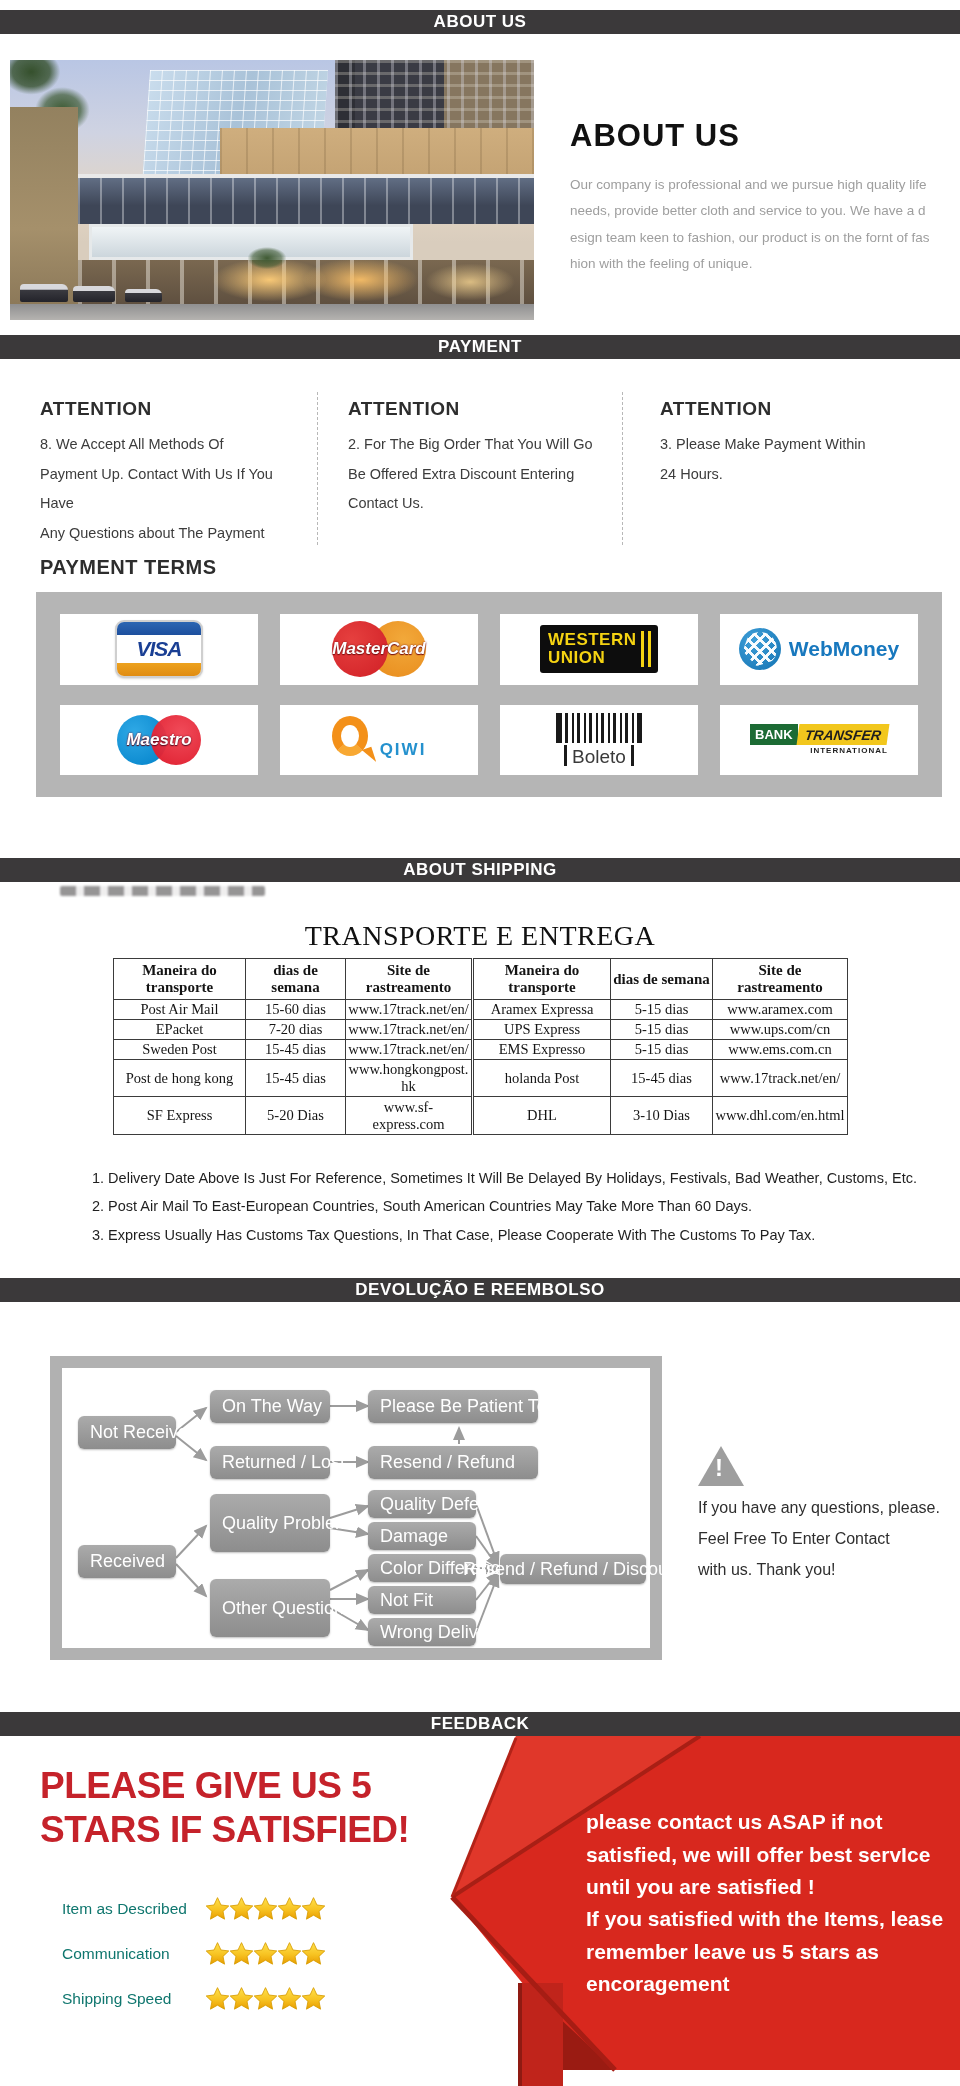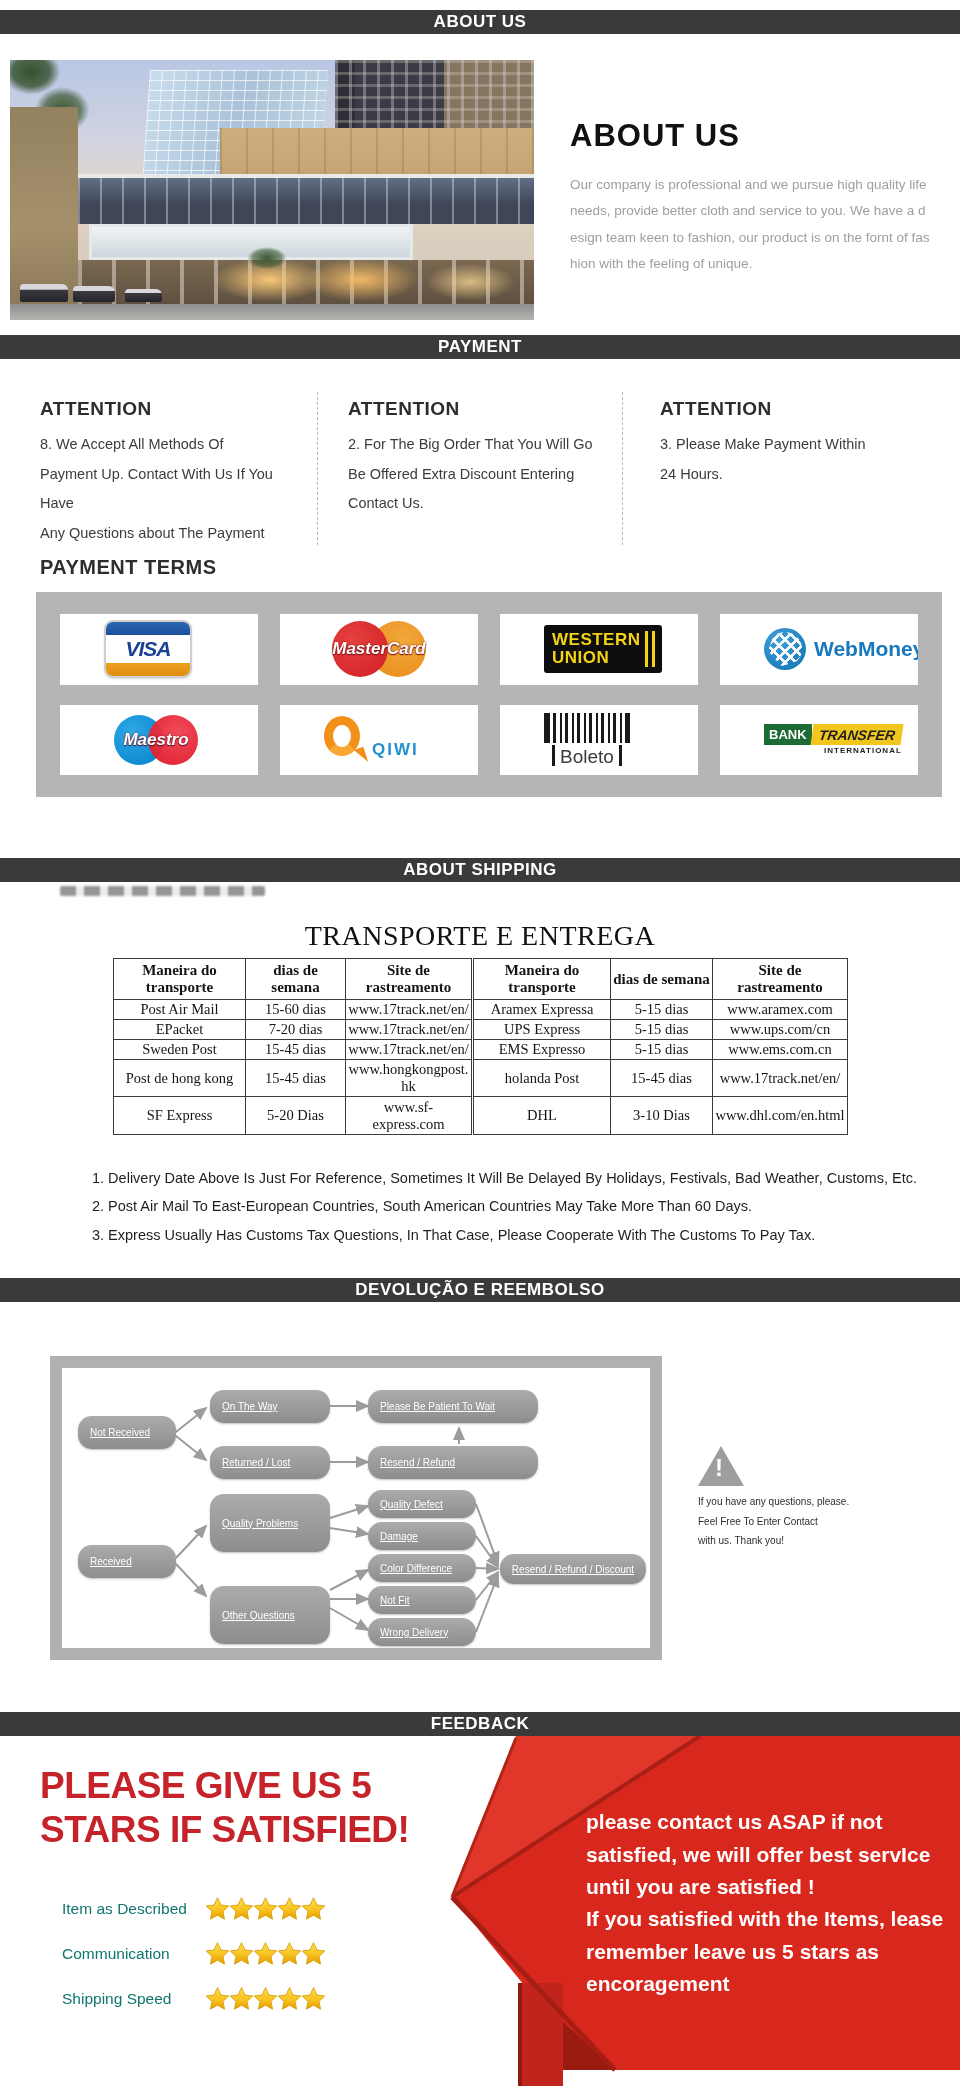--- a/index.html
+++ b/index.html
@@ -69,21 +69,21 @@
   .att-h { font-size:19px; font-weight:600; color:#2d2d2d; letter-spacing:.5px; margin-bottom:10px; }
   .att-l { font-size:14.5px; color:#3c3c3c; line-height:2.05; }
   .vdash { position:absolute; top:392px; height:153px; border-left:1px dashed #b8b8b8; }
 
   .terms-h { position:absolute; left:40px; top:556px; font-size:20px; font-weight:600; color:#2d2d2d; letter-spacing:.5px; }
 
   
   .pay-panel { position:absolute; left:36px; top:592px; width:906px; height:205px; background:#b5b5b5;
                display:grid; grid-template-columns:repeat(4,1fr); grid-template-rows:1fr 1fr;
                gap:20px 22px; padding:22px 24px; }
-  .pay-card { background:#fff; display:flex; align-items:center; justify-content:flex-start; overflow:hidden;padding-left:44px; }
+  .pay-card { background:#fff; display:flex; align-items:center; justify-content:center; overflow:hidden; }
 
   .visa-chip { width:88px; height:58px; border:2px solid #cfcfcf; border-radius:9px; background:#fff;
                display:flex; flex-direction:column; overflow:hidden; box-shadow:0 1px 2px rgba(0,0,0,.15);}
   .visa-top { height:13px; background:linear-gradient(180deg,#2c66b2,#1d4f9e); }
   .visa-mid { flex:1; display:flex; align-items:center; justify-content:center;
               font-size:21px; font-weight:bold; font-style:italic; color:#1a3f94; letter-spacing:-1px;}
   .visa-bot { height:13px; background:linear-gradient(180deg,#eda21f,#e08c12); }
 
   .mc-wrap { position:relative; width:110px; height:62px; }
   .mc-c { position:absolute; top:3px; width:56px; height:56px; border-radius:50%; }
@@ -149,31 +149,31 @@
                font-size:14.5px; padding:1px 2px; word-wrap:break-word; }
   table.ship th { font-weight:bold; font-size:15px; padding:3px 2px; }
   table.ship .dbl { border-right:3px double #3b3b3b; }
   .notes { position:absolute; left:68px; top:1164px; font-size:14.5px; color:#1f1f1f; line-height:1.95;margin-left:24px; }
 
   
   .flow-panel { position:absolute; left:50px; top:1356px; width:612px; height:304px;
                 background:#fff; border:12px solid #b1b1b1; }
   .flow-inner { position:relative; width:100%; height:100%; }
   .fnode { position:absolute; background:linear-gradient(180deg,#ababab,#8d8d8d);
-           border-radius:14px; color:#fff; font-size:10px; display:flex; align-items:center;
-           padding-left:12px; box-shadow:0 1px 2px rgba(0,0,0,.25); white-space:nowrap;text-decoration:underline; }
+           border-radius:6px; color:#fff; font-size:18px; display:flex; align-items:center;
+           padding-left:12px; box-shadow:0 1px 2px rgba(0,0,0,.25); white-space:nowrap; }
   .fnode.center { padding-left:0; justify-content:center; }
   .flow-arrows { position:absolute; left:0; top:0; width:100%; height:100%; }
 
   .warn-tri { position:absolute; left:698px; top:1446px; width:0; height:0;
               border-left:23px solid transparent; border-right:23px solid transparent;
               border-bottom:40px solid #9e9e9e; }
   .warn-tri:after { content:"!"; position:absolute; left:-6px; top:8px; color:#fff;
                     font-size:24px; font-weight:bold; }
-  .warn-txt { position:absolute; left:698px; top:1492px; font-size:10px; color:#2e2e2e; line-height:1.95; }
+  .warn-txt { position:absolute; left:698px; top:1492px; font-size:16px; color:#2e2e2e; line-height:1.95; }
 
   
   .fb-headline { position:absolute; left:40px; top:1764px; font-size:37px; font-weight:800;
                  color:#c5222a; line-height:1.18; letter-spacing:-.5px; }
   .rating-row { position:absolute; left:62px; display:flex; align-items:center; gap:14px; }
   .rating-label { font-size:15.5px; color:#0f766e; min-width:128px; }
   .stars { display:flex; }
   .star-svg { width:27px; height:26px; margin-right:-3px; }
   .redbox-text { position:absolute; color:#fff; font-weight:bold; font-size:21px; line-height:1.55;
                  width:372px; }
@@ -401,21 +401,21 @@
           <line x1="414" y1="264" x2="436" y2="207"></line>
         </g>
       </svg>
       <div class="fnode" style="left:16px; top:48px; width:98px; height:33px">Not Received</div>
       <div class="fnode" style="left:148px; top:22px; width:120px; height:33px">On The Way</div>
       <div class="fnode" style="left:148px; top:78px; width:120px; height:33px">Returned / Lost</div>
       <div class="fnode" style="left:306px; top:22px; width:170px; height:33px">Please Be Patient To Wait</div>
       <div class="fnode" style="left:306px; top:78px; width:170px; height:33px">Resend / Refund</div>
       <div class="fnode" style="left:16px; top:177px; width:98px; height:33px">Received</div>
       <div class="fnode" style="left:148px; top:126px; width:120px; height:58px">Quality Problems</div>
-      <div class="fnode" style="left:148px; top:218px; width:120px; height:58px">Other Questions</div>
+      <div class="fnode" style="left:148px; top:211px; width:120px; height:58px">Other Questions</div>
       <div class="fnode" style="left:306px; top:122px; width:108px; height:28px">Quality Defect</div>
       <div class="fnode" style="left:306px; top:154px; width:108px; height:28px">Damage</div>
       <div class="fnode" style="left:306px; top:186px; width:108px; height:28px">Color Difference</div>
       <div class="fnode" style="left:306px; top:218px; width:108px; height:28px">Not Fit</div>
       <div class="fnode" style="left:306px; top:250px; width:108px; height:28px">Wrong Delivery</div>
       <div class="fnode center" style="left:438px; top:186px; width:146px; height:30px">Resend / Refund / Discount</div>
     </div>
   </div>
 
   <div class="warn-tri"></div>

